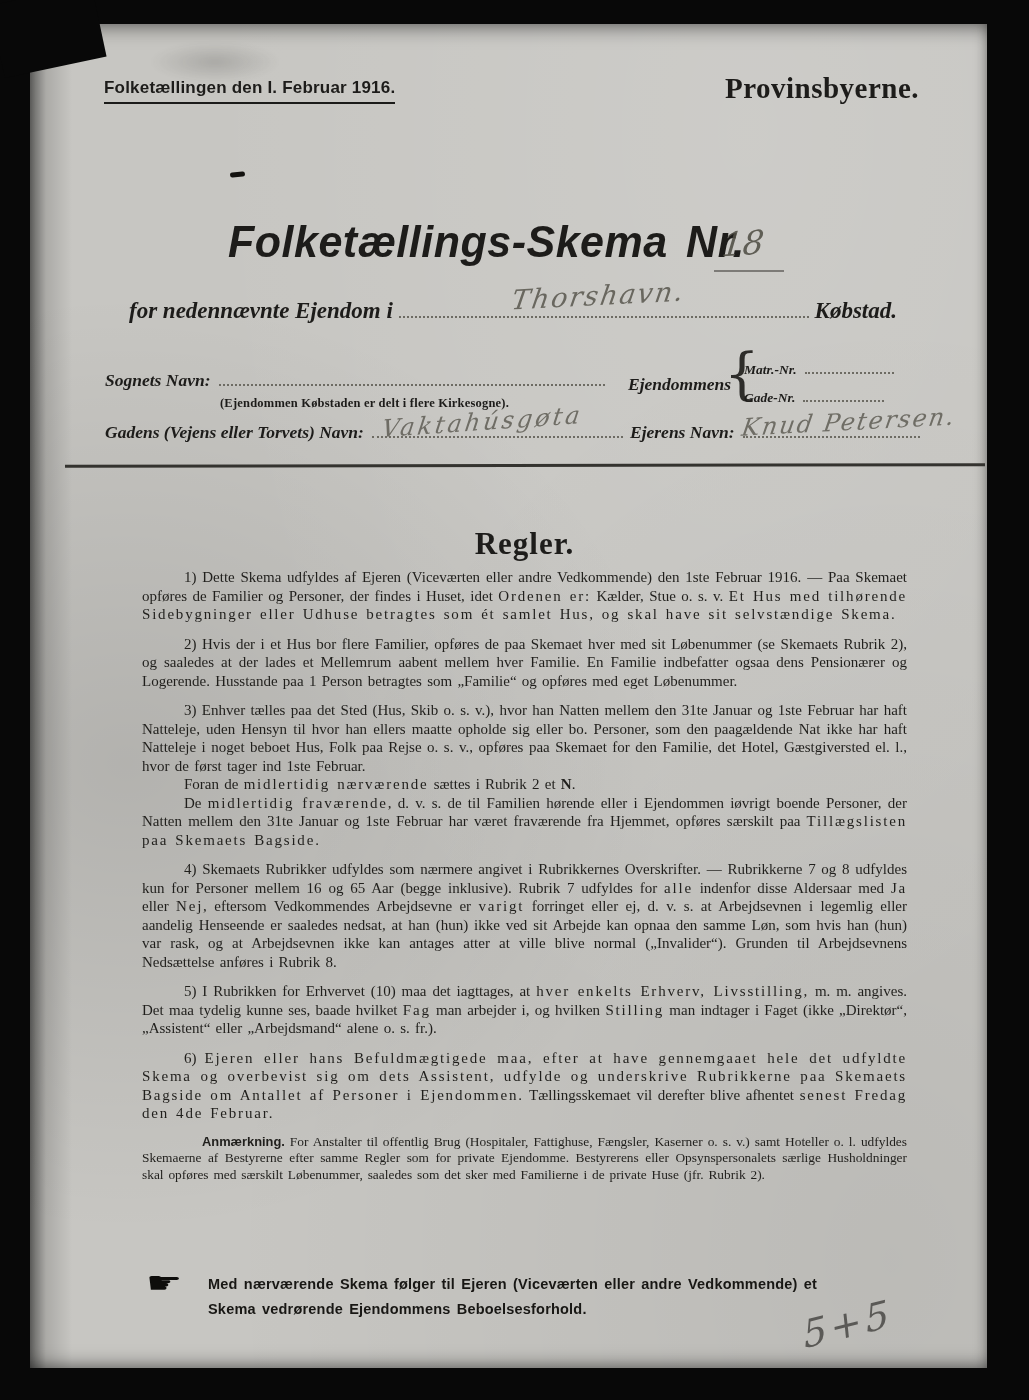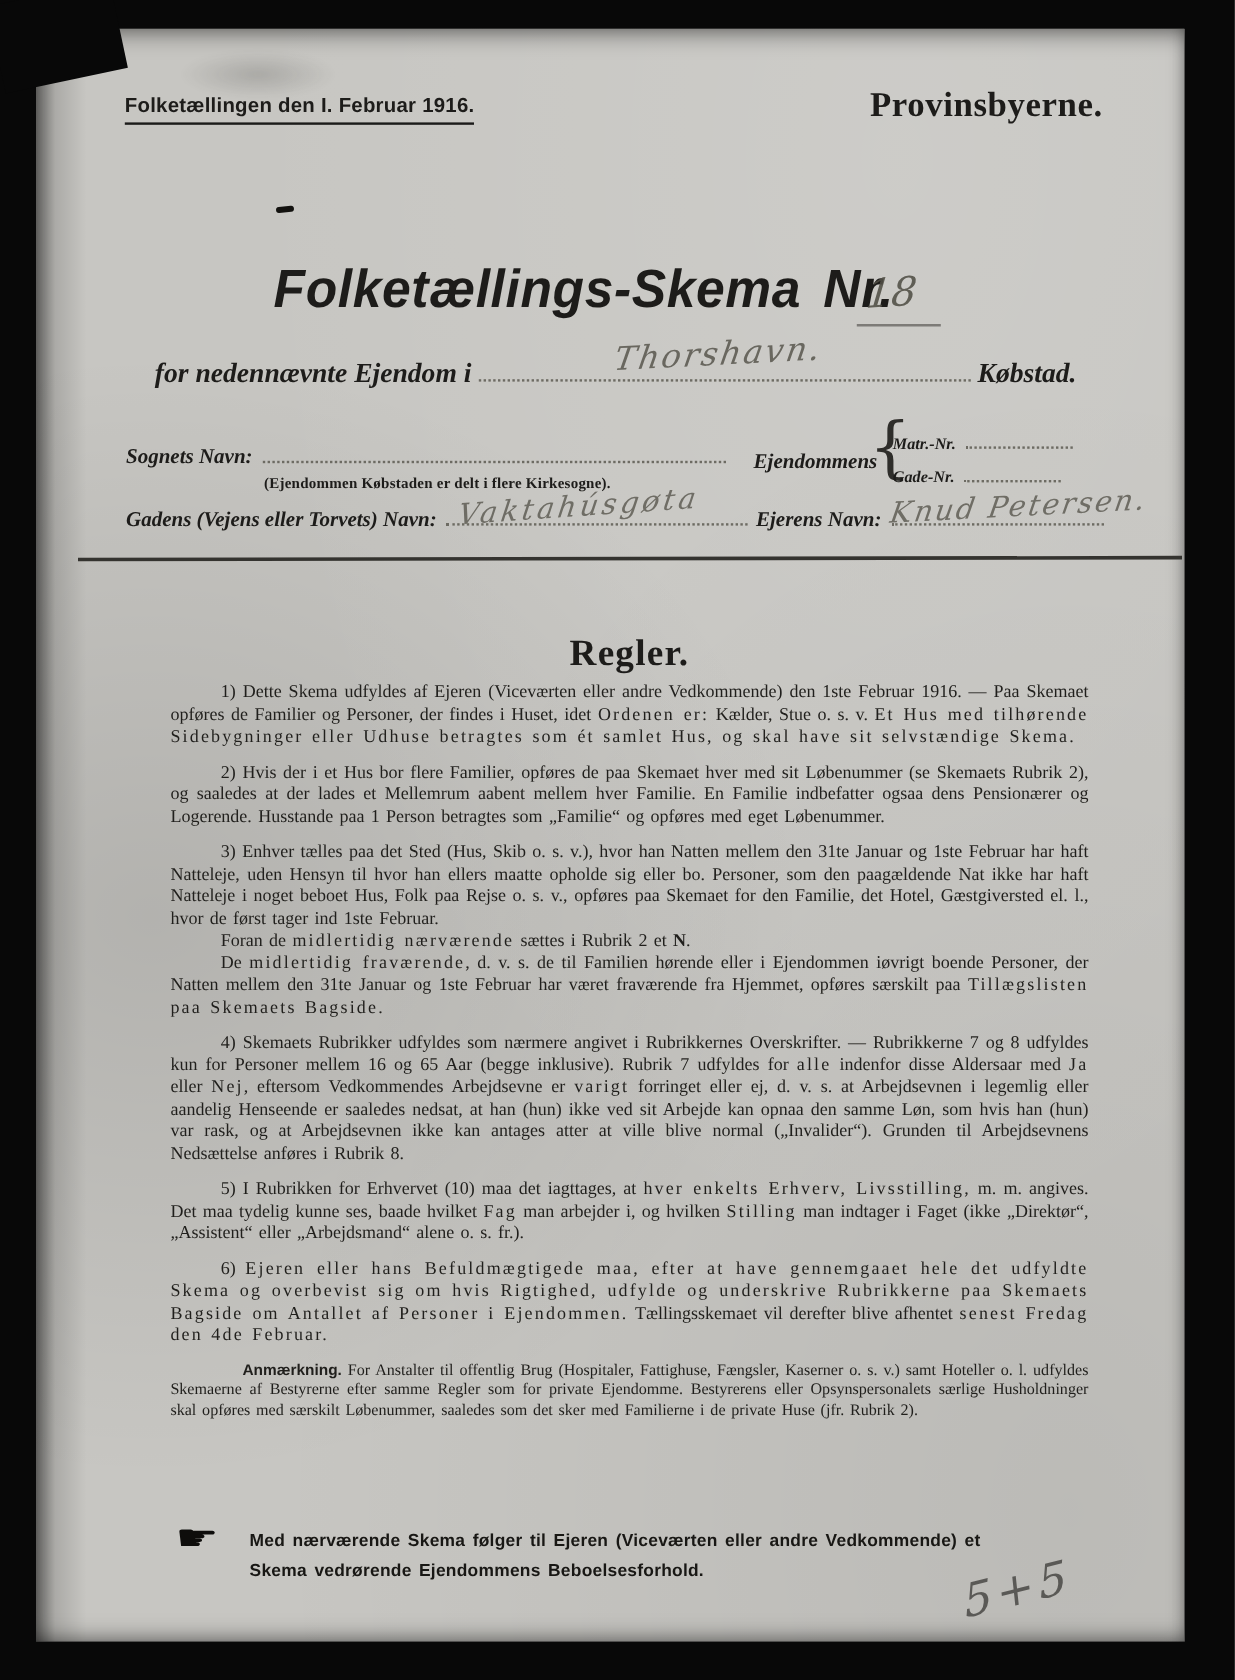--- a/index.html
+++ b/index.html
@@ -182,20 +182,20 @@
 
   <div class="abs regler-heading">Regler.</div>
   <div class="abs rules-box" id="rules-paragraphs">
       <p><span>1) Dette Skema udfyldes af Ejeren (Viceværten eller andre Vedkommende) den 1ste Februar 1916. — Paa Skemaet opføres de Familier og Personer, der findes i Huset, idet </span><span class="sp">Ordenen er:</span><span> Kælder, Stue o. s. v. </span><span class="sp">Et Hus med tilhørende Sidebygninger eller Udhuse betragtes som ét samlet Hus, og skal have sit selvstændige Skema.</span></p>
       <p><span>2) Hvis der i et Hus bor flere Familier, opføres de paa Skemaet hver med sit Løbenummer (se Skemaets Rubrik 2), og saaledes at der lades et Mellemrum aabent mellem hver Familie.  En Familie indbefatter ogsaa dens Pensionærer og Logerende.  Husstande paa 1 Person betragtes som „Familie“ og opføres med eget Løbenummer.</span></p>
       <p class="tight"><span>3) Enhver tælles paa det Sted (Hus, Skib o. s. v.), hvor han Natten mellem den 31te Januar og 1ste Februar har haft Natteleje, uden Hensyn til hvor han ellers maatte opholde sig eller bo.  Personer, som den paagældende Nat ikke har haft Natteleje i noget beboet Hus, Folk paa Rejse o. s. v., opføres paa Skemaet for den Familie, det Hotel, Gæstgiversted el. l., hvor de først tager ind 1ste Februar.</span></p>
       <p class="tight"><span>Foran de </span><span class="sp">midlertidig nærværende</span><span> sættes i Rubrik 2 et </span><span class="b">N</span><span>.</span></p>
       <p><span>De </span><span class="sp">midlertidig fraværende</span><span>, d. v. s. de til Familien hørende eller i Ejendommen iøvrigt boende Personer, der Natten mellem den 31te Januar og 1ste Februar har været fraværende fra Hjemmet, opføres særskilt paa </span><span class="sp">Tillægslisten paa Skemaets Bagside</span><span>.</span></p>
       <p><span>4) Skemaets Rubrikker udfyldes som nærmere angivet i Rubrikkernes Overskrifter. — Rubrikkerne 7 og 8 udfyldes kun for Personer mellem 16 og 65 Aar (begge inklusive).  Rubrik 7 udfyldes for </span><span class="sp">alle</span><span> indenfor disse Aldersaar med </span><span class="sp">Ja</span><span> eller </span><span class="sp">Nej</span><span>, eftersom Vedkommendes Arbejdsevne er </span><span class="sp">varigt</span><span> forringet eller ej, d. v. s. at Arbejdsevnen i legemlig eller aandelig Henseende er saaledes nedsat, at han (hun) ikke ved sit Arbejde kan opnaa den samme Løn, som hvis han (hun) var rask, og at Arbejdsevnen ikke kan antages atter at ville blive normal („Invalider“).  Grunden til Arbejdsevnens Nedsættelse anføres i Rubrik 8.</span></p>
       <p><span>5) I Rubrikken for Erhvervet (10) maa det iagttages, at </span><span class="sp">hver enkelts Erhverv, Livsstilling,</span><span> m. m. angives.  Det maa tydelig kunne ses, baade hvilket </span><span class="sp">Fag</span><span> man arbejder i, og hvilken </span><span class="sp">Stilling</span><span> man indtager i Faget (ikke „Direktør“, „Assistent“ eller „Arbejdsmand“ alene o. s. fr.).</span></p>
-      <p><span>6) </span><span class="sp">Ejeren eller hans Befuldmægtigede maa, efter at have gennemgaaet hele det udfyldte Skema og overbevist sig om hvis Rigtighed, udfylde og underskrive Rubrikkerne paa Skemaets Bagside om Antallet af Personer i Ejendommen.</span><span>  Tællingsskemaet vil derefter blive afhentet </span><span class="sp">senest Fredag den 4de Februar.</span></p>
+      <p><span>6) </span><span class="sp">Ejeren eller hans Befuldmægtigede maa, efter at have gennemgaaet hele det udfyldte Skema og overbevist sig om dets Assistent, udfylde og underskrive Rubrikkerne paa Skemaets Bagside om Antallet af Personer i Ejendommen.</span><span>  Tællingsskemaet vil derefter blive afhentet </span><span class="sp">senest Fredag den 4de Februar.</span></p>
       <p class="anm"><span class="bs">Anmærkning.</span><span>  For Anstalter til offentlig Brug (Hospitaler, Fattighuse, Fængsler, Kaserner o. s. v.) samt Hoteller o. l. udfyldes Skemaerne af Bestyrerne efter samme Regler som for private Ejendomme.  Bestyrerens eller Opsynspersonalets særlige Husholdninger skal opføres med særskilt Løbenummer, saaledes som det sker med Familierne i de private Huse (jfr. Rubrik 2).</span></p>
     </div>
 
   <div class="abs manicule">☛</div>
   <div class="abs footer-note">Med nærværende Skema følger til Ejeren (Viceværten eller andre Vedkommende) et Skema vedrørende Ejendommens Beboelsesforhold.</div>
   <div class="abs hw pencil-note">5+5</div>
 </div>
 
 </body></html>

